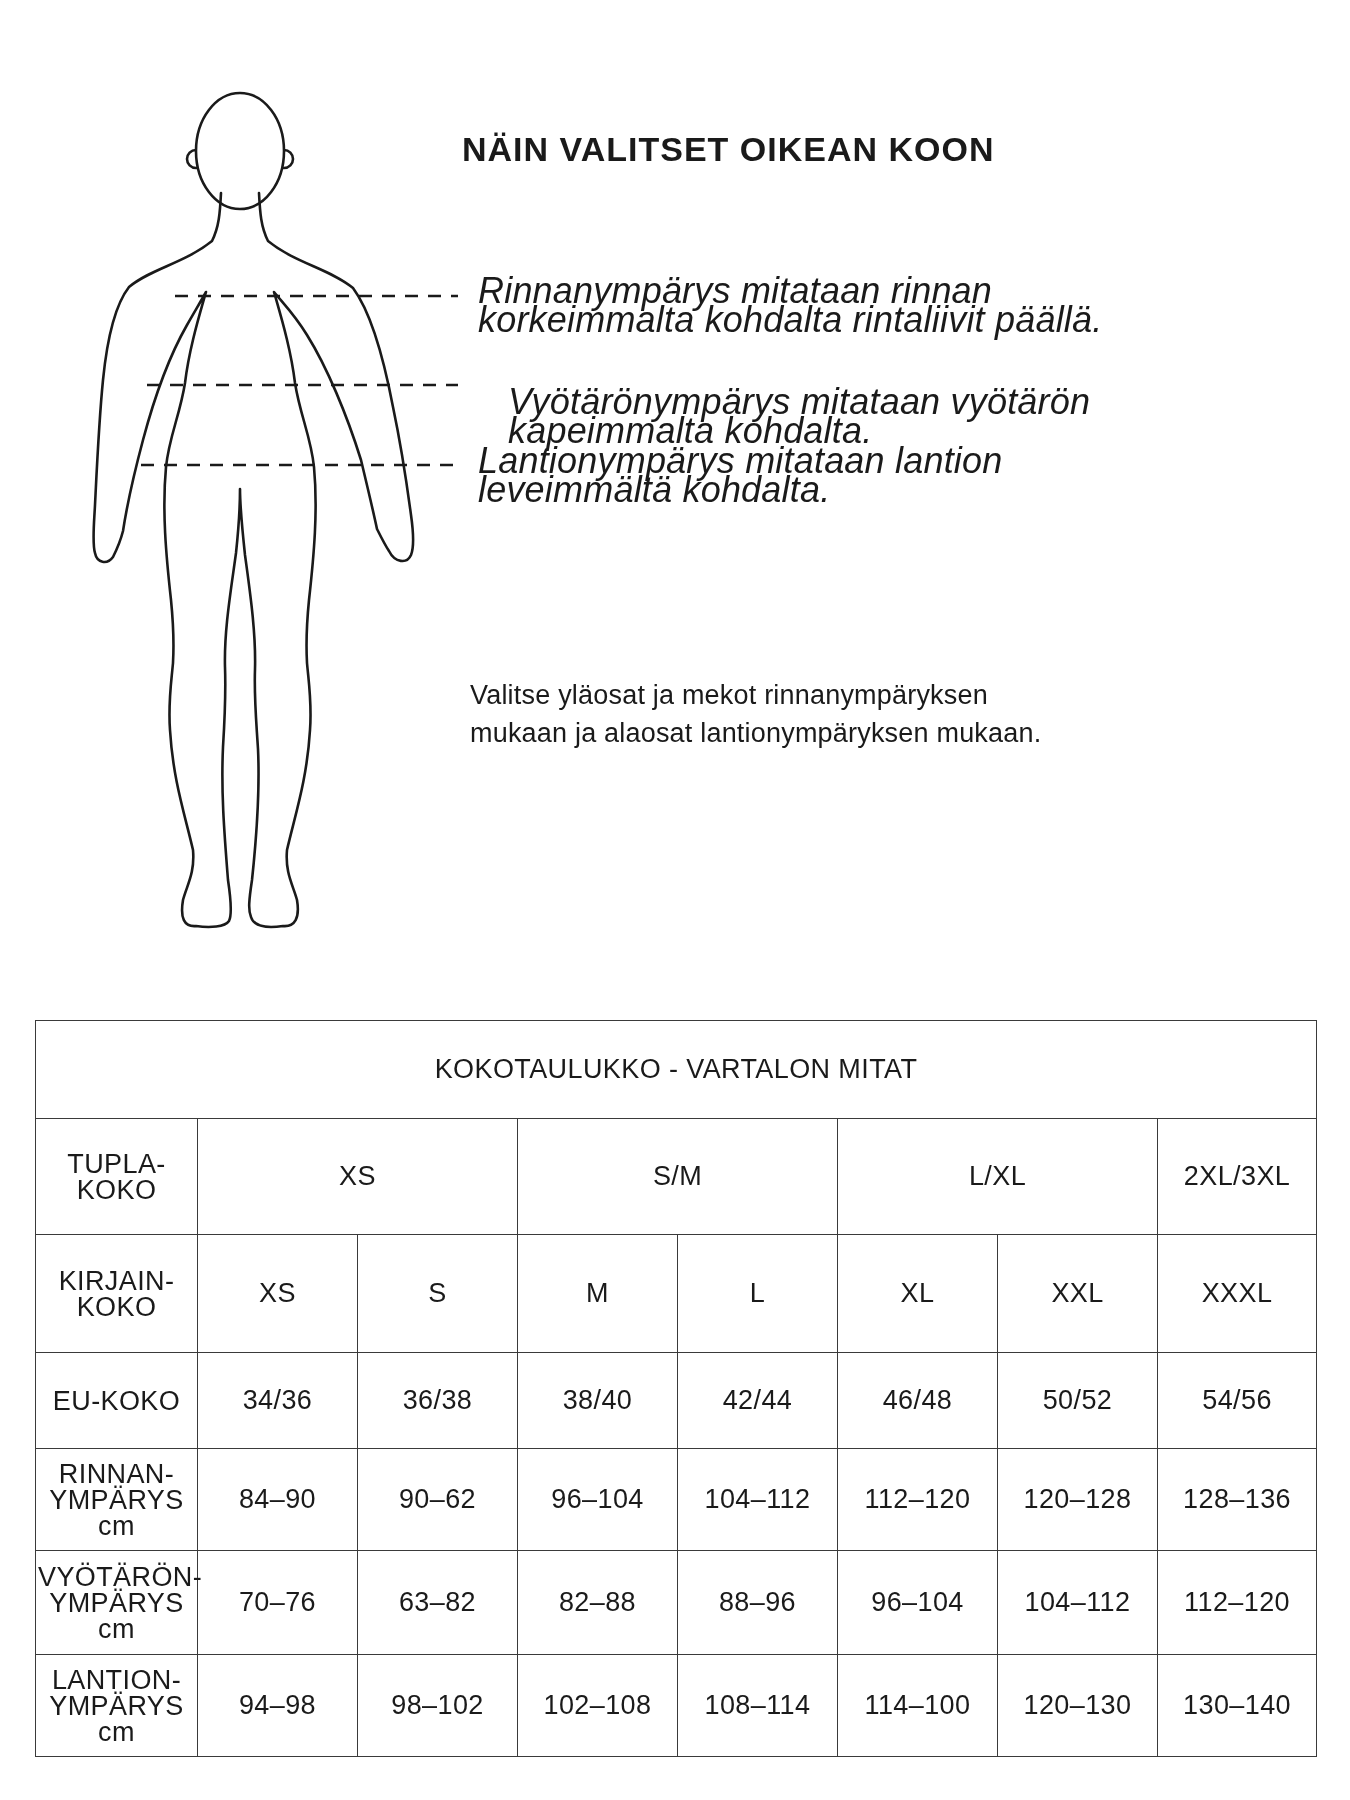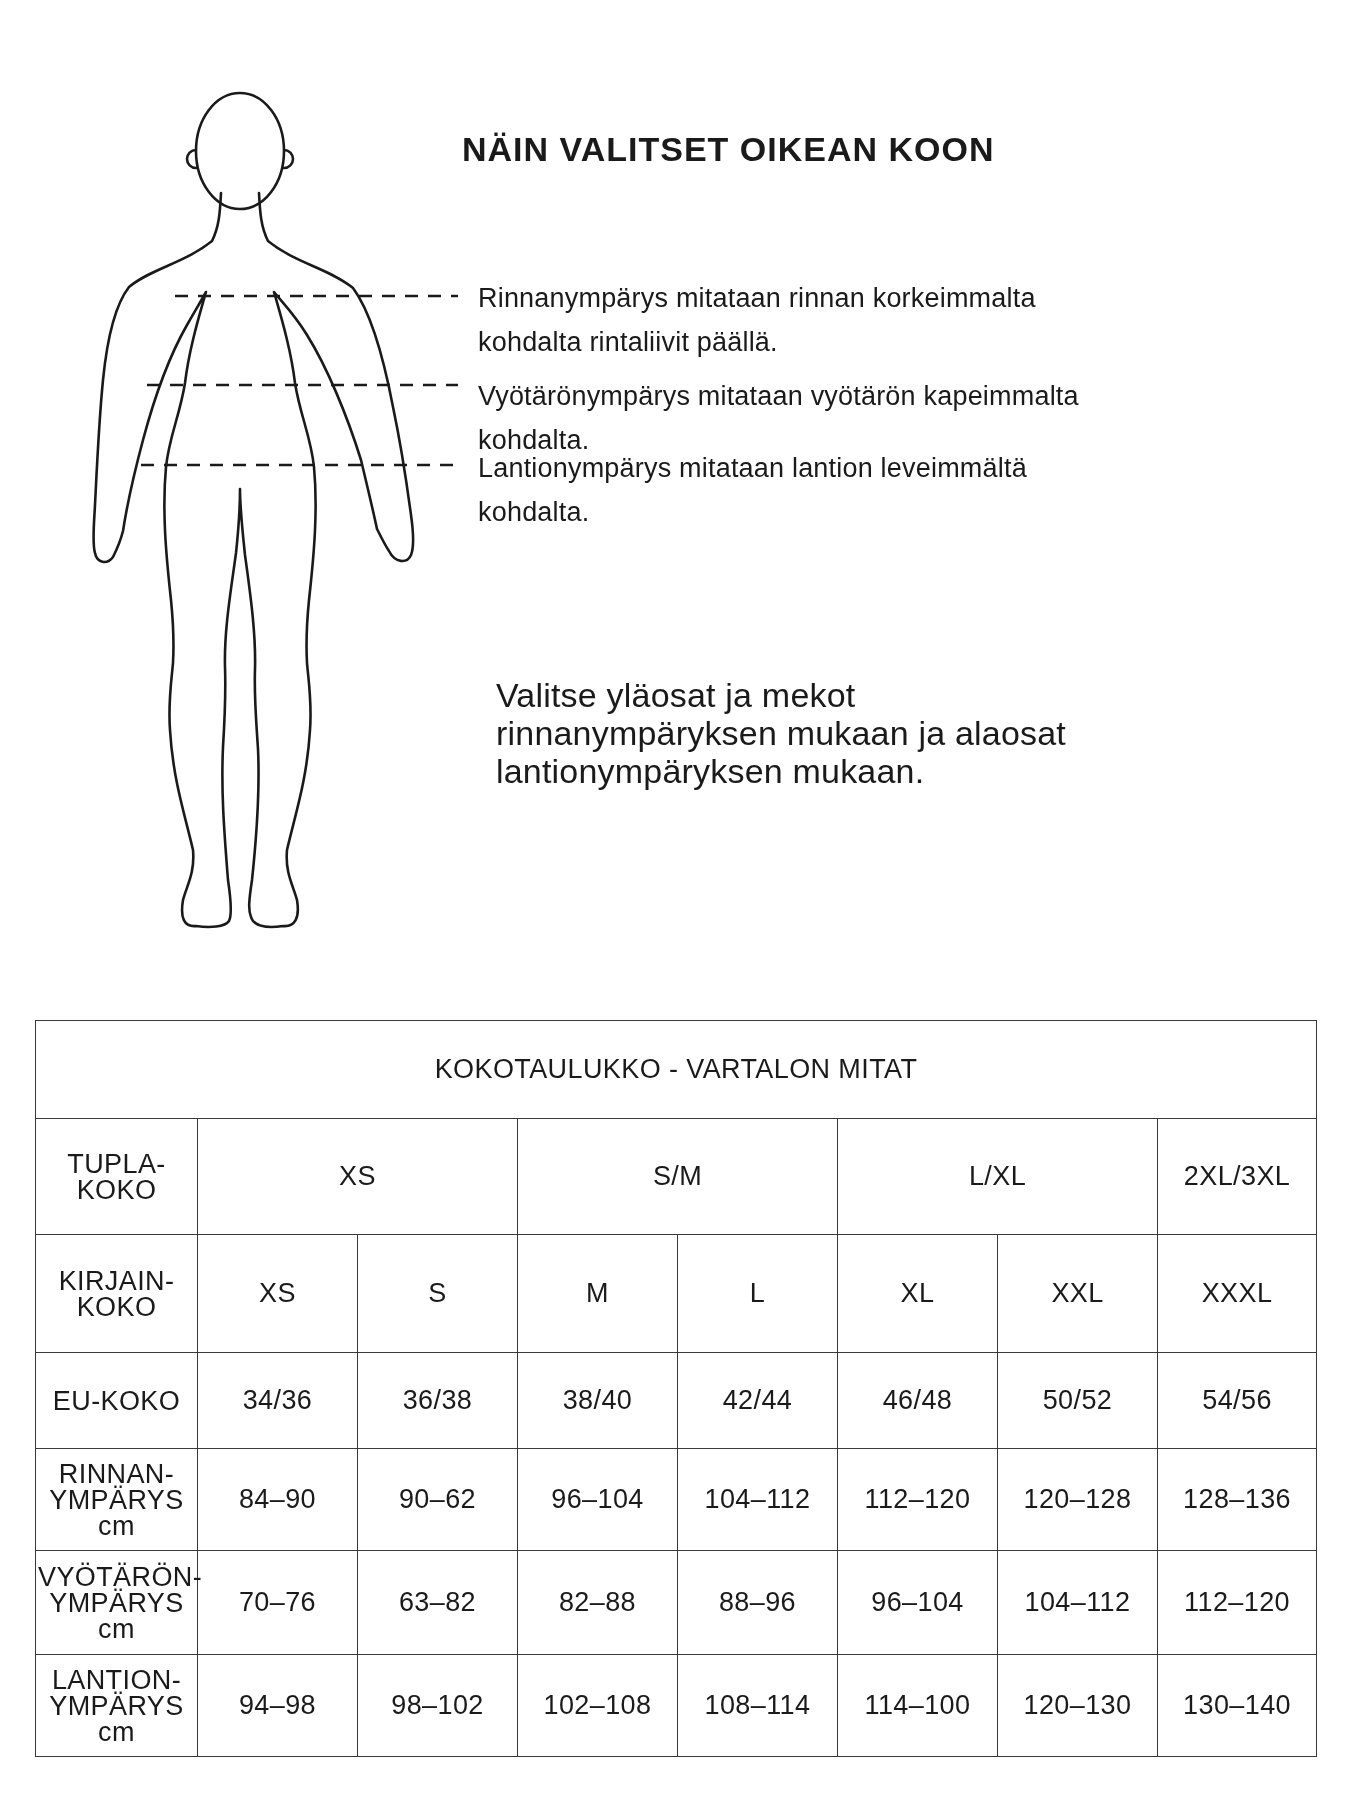--- a/index.html
+++ b/index.html
@@ -26,33 +26,34 @@
     top: 130px;
     font-size: 34px;
     font-weight: 700;
     letter-spacing: 1px;
     white-space: nowrap;
   }
   .annotation {
     position: absolute;
     left: 478px;
     width: 645px;
-    font-size: 27px;
-    line-height: 44px;
+    font-size: 36px;
+    line-height: 29px;
     letter-spacing: 0.2px;
+    font-style: italic;
   }
   .ann-1 { top: 276px; }
-  .ann-2 { top: 374px; }
+  .ann-2 { top: 387px; margin-left: 30px; }
   .ann-3 { top: 446px; }
   .note {
     position: absolute;
-    left: 496px;
+    left: 470px;
     top: 676px;
     width: 590px;
-    font-size: 34px;
+    font-size: 27px;
     line-height: 38px;
     letter-spacing: 0.2px;
   }
   table.size-table {
     position: absolute;
     left: 35px;
     top: 1020px;
     width: 1281px;
     border-collapse: collapse;
     table-layout: fixed;

